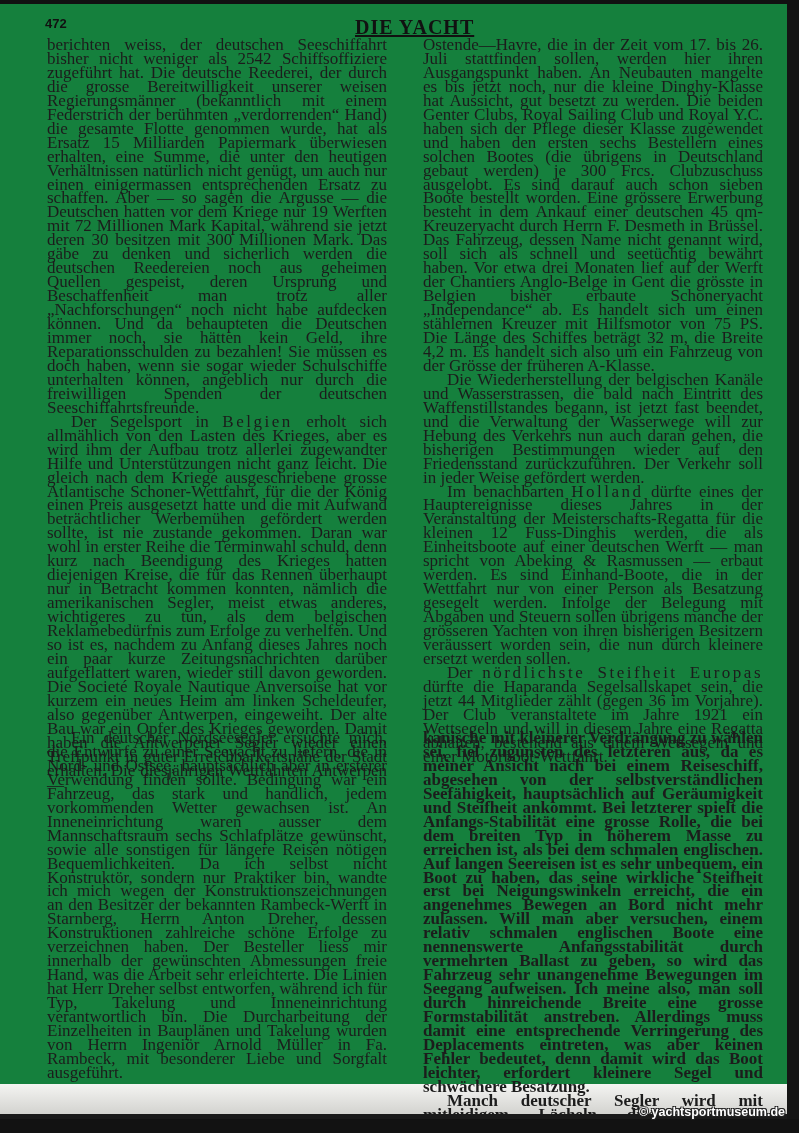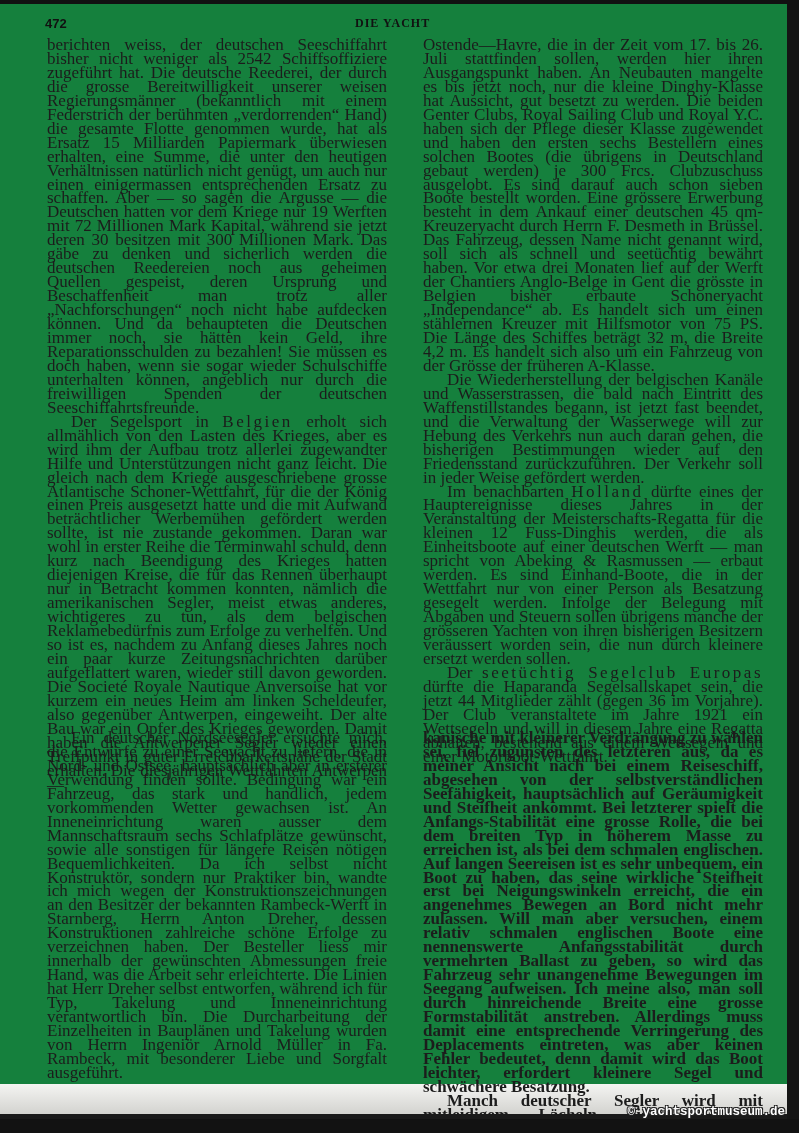--- a/index.html
+++ b/index.html
@@ -30,21 +30,21 @@
       background: linear-gradient(#f4f4f2, #c8c8c4);
     }
     .page-number {
       position: absolute; left: 45px; top: 12px;
       font-family: "Liberation Sans", sans-serif;
       font-weight: bold; font-size: 13px; color: #111;
     }
     .running-head {
       position: absolute; left: 355px; top: 12px;
       font-family: "Liberation Serif", serif;
-      font-weight: bold; font-size: 12px; letter-spacing: 1px; color: #111;
+      font-weight: bold; font-size: 20px; letter-spacing: 1px; color: #111; text-decoration: underline;
     }
     .col {
       position: absolute;
       font-size: 17px;
       line-height: 13.95px;
       text-align: justify;
       hyphens: manual;
     }
     .col p { margin: 0; text-indent: 0; }
     .col p.indent { text-indent: 24px; }
@@ -53,21 +53,21 @@
     .col-bl { left: 47px; top: 727px; width: 340px; }
     .col-br { left: 423px; top: 727px; width: 340px; font-weight: bold; }
     .spaced { letter-spacing: 2.5px; }
     .headline {
       position: absolute; left: 0; top: 694px; width: 787px; text-align: center;
       font-family: "Liberation Sans", sans-serif;
       font-weight: bold; font-size: 21px; color: #0f0f0f;
     }
     .watermark {
       position: absolute; right: 14px; top: 1105px;
-      font-family: Liberation Mono, monospace;
+      font-family: Liberation Sans, sans-serif;
       font-size: 12.5px; font-weight: bold;
       color: #fff;
       text-shadow: -1px -1px 0 #222, 1px -1px 0 #222, -1px 1px 0 #222, 1px 1px 0 #222;
     }
   </style>
 </head>
 <body>
 
 <div class="top-edge"></div>
 
@@ -79,21 +79,21 @@
 
   <div class="col col-tl">
     <p>berichten weiss, der deutschen Seeschiffahrt bisher nicht weniger als 2542 Schiffsoffiziere zugeführt hat. Die deutsche Reederei, der durch die grosse Bereitwilligkeit unserer weisen Regierungsmänner (bekanntlich mit einem Federstrich der berühmten „verdorrenden“ Hand) die gesamte Flotte genommen wurde, hat als Ersatz 15 Milliarden Papiermark überwiesen erhalten, eine Summe, die unter den heutigen Verhältnissen natürlich nicht genügt, um auch nur einen einigermassen entsprechenden Ersatz zu schaffen. Aber — so sagen die Argusse — die Deutschen hatten vor dem Kriege nur 19 Werften mit 72 Millionen Mark Kapital, während sie jetzt deren 30 besitzen mit 300 Millionen Mark. Das gäbe zu denken und sicherlich werden die deutschen Reedereien noch aus geheimen Quellen gespeist, deren Ursprung und Beschaffenheit man trotz aller „Nachforschungen“ noch nicht habe aufdecken können. Und da behaupteten die Deutschen immer noch, sie hätten kein Geld, ihre Reparationsschulden zu bezahlen! Sie müssen es doch haben, wenn sie sogar wieder Schulschiffe unterhalten können, angeblich nur durch die freiwilligen Spenden der deutschen Seeschiffahrtsfreunde.</p>
     <p class="indent"><span>Der Segelsport in </span><span class="spaced">Belgien</span><span> erholt sich allmählich von den Lasten des Krieges, aber es wird ihm der Aufbau trotz allerlei zugewandter Hilfe und Unterstützungen nicht ganz leicht. Die gleich nach dem Kriege ausgeschriebene grosse Atlantische Schoner-Wettfahrt, für die der König einen Preis ausgesetzt hatte und die mit Aufwand beträchtlicher Werbemühen gefördert werden sollte, ist nie zustande gekommen. Daran war wohl in erster Reihe die Terminwahl schuld, denn kurz nach Beendigung des Krieges hatten diejenigen Kreise, die für das Rennen überhaupt nur in Betracht kommen konnten, nämlich die amerikanischen Segler, meist etwas anderes, wichtigeres zu tun, als dem belgischen Reklamebedürfnis zum Erfolge zu verhelfen. Und so ist es, nachdem zu Anfang dieses Jahres noch ein paar kurze Zeitungsnachrichten darüber aufgeflattert waren, wieder still davon geworden. Die Societé Royale Nautique Anversoise hat vor kurzem ein neues Heim am linken Scheldeufer, also gegenüber Antwerpen, eingeweiht. Der alte Bau war ein Opfer des Krieges geworden. Damit haben die Antwerpener Segler wieder einen Treffpunkt in guter Erreichbarkeitsnähe der Stadt erhalten. Die diesjährigen Wettfahrten Antwerpen—</span></p>
   </div>
 
   <div class="col col-tr">
     <p>Ostende—Havre, die in der Zeit vom 17. bis 26. Juli stattfinden sollen, werden hier ihren Ausgangspunkt haben. An Neubauten mangelte es bis jetzt noch, nur die kleine Dinghy-Klasse hat Aussicht, gut besetzt zu werden. Die beiden Genter Clubs, Royal Sailing Club und Royal Y.C. haben sich der Pflege dieser Klasse zugewendet und haben den ersten sechs Bestellern eines solchen Bootes (die übrigens in Deutschland gebaut werden) je 300 Frcs. Clubzuschuss ausgelobt. Es sind darauf auch schon sieben Boote bestellt worden. Eine grössere Erwerbung besteht in dem Ankauf einer deutschen 45 qm-Kreuzeryacht durch Herrn F. Desmeth in Brüssel. Das Fahrzeug, dessen Name nicht genannt wird, soll sich als schnell und seetüchtig bewährt haben. Vor etwa drei Monaten lief auf der Werft der Chantiers Anglo-Belge in Gent die grösste in Belgien bisher erbaute Schoneryacht „Independance“ ab. Es handelt sich um einen stählernen Kreuzer mit Hilfsmotor von 75 PS. Die Länge des Schiffes beträgt 32 m, die Breite 4,2 m. Es handelt sich also um ein Fahrzeug von der Grösse der früheren A-Klasse.</p>
     <p class="indent">Die Wiederherstellung der belgischen Kanäle und Wasserstrassen, die bald nach Eintritt des Waffenstillstandes begann, ist jetzt fast beendet, und die Verwaltung der Wasserwege will zur Hebung des Verkehrs nun auch daran gehen, die bisherigen Bestimmungen wieder auf den Friedensstand zurückzuführen. Der Verkehr soll in jeder Weise gefördert werden.</p>
     <p class="indent"><span>Im benachbarten </span><span class="spaced">Holland</span><span> dürfte eines der Hauptereignisse dieses Jahres in der Veranstaltung der Meisterschafts-Regatta für die kleinen 12 Fuss-Dinghis werden, die als Einheitsboote auf einer deutschen Werft — man spricht von Abeking &amp; Rasmussen — erbaut werden. Es sind Einhand-Boote, die in der Wettfahrt nur von einer Person als Besatzung gesegelt werden. Infolge der Belegung mit Abgaben und Steuern sollen übrigens manche der grösseren Yachten von ihren bisherigen Besitzern veräussert worden sein, die nun durch kleinere ersetzt werden sollen.</span></p>
-    <p class="indent"><span>Der </span><span class="spaced">seetüchtig Segelclub Europas</span><span> dürfte die Haparanda Segelsallskapet sein, die jetzt 44 Mitglieder zählt (gegen 36 im Vorjahre). Der Club veranstaltete im Jahre 1921 ein Wettsegeln und will in diesem Jahre eine Regatta abhalten, bestehend aus einem Wettsegeln und einer Motorboot-Wettfahrt.</span></p>
+    <p class="indent"><span>Der </span><span class="spaced">nördlichste Steifheit Europas</span><span> dürfte die Haparanda Segelsallskapet sein, die jetzt 44 Mitglieder zählt (gegen 36 im Vorjahre). Der Club veranstaltete im Jahre 1921 ein Wettsegeln und will in diesem Jahre eine Regatta abhalten, bestehend aus einem Wettsegeln und einer Motorboot-Wettfahrt.</span></p>
   </div>
 
 
   <div class="col col-bl">
     <p class="indent">Ein deutscher Nordseesegler ersuchte mich, die Entwürfe zu einer Seeyacht zu liefern, die in Nord- und Ostsee, hauptsächlich aber in ersterer Verwendung finden sollte. Bedingung war ein Fahrzeug, das stark und handlich, jedem vorkommenden Wetter gewachsen ist. An Inneneinrichtung waren ausser dem Mannschaftsraum sechs Schlafplätze gewünscht, sowie alle sonstigen für längere Reisen nötigen Bequemlichkeiten. Da ich selbst nicht Konstruktör, sondern nur Praktiker bin, wandte ich mich wegen der Konstruktionszeichnungen an den Besitzer der bekannten Rambeck-Werft in Starnberg, Herrn Anton Dreher, dessen Konstruktionen zahlreiche schöne Erfolge zu verzeichnen haben. Der Besteller liess mir innerhalb der gewünschten Abmessungen freie Hand, was die Arbeit sehr erleichterte. Die Linien hat Herr Dreher selbst entworfen, während ich für Typ, Takelung und Inneneinrichtung verantwortlich bin. Die Durcharbeitung der Einzelheiten in Bauplänen und Takelung wurden von Herrn Ingeniör Arnold Müller in Fa. Rambeck, mit besonderer Liebe und Sorgfalt ausgeführt.</p>
   </div>
 
   <div class="col col-br">
     <p>kanische mit kleinerer Verdrängung zu wählen sei, fiel zugunsten des letzteren aus, da es meiner Ansicht nach bei einem Reiseschiff, abgesehen von der selbstverständlichen Seefähigkeit, hauptsächlich auf Geräumigkeit und Steifheit ankommt. Bei letzterer spielt die Anfangs-Stabilität eine grosse Rolle, die bei dem breiten Typ in höherem Masse zu erreichen ist, als bei dem schmalen englischen. Auf langen Seereisen ist es sehr unbequem, ein Boot zu haben, das seine wirkliche Steifheit erst bei Neigungswinkeln erreicht, die ein angenehmes Bewegen an Bord nicht mehr zulassen. Will man aber versuchen, einem relativ schmalen englischen Boote eine nennenswerte Anfangsstabilität durch vermehrten Ballast zu geben, so wird das Fahrzeug sehr unangenehme Bewegungen im Seegang aufweisen. Ich meine also, man soll durch hinreichende Breite eine grosse Formstabilität anstreben. Allerdings muss damit eine entsprechende Verringerung des Deplacements eintreten, was aber keinen Fehler bedeutet, denn damit wird das Boot leichter, erfordert kleinere Segel und schwächere Besatzung.</p>
     <p class="indent">Manch deutscher Segler wird mit mitleidigem Lächeln diesen Entwurf betrachten und meinen, eine Yacht von rund 20 m Länge mit Kajütaufbau sei einfach eine Unmöglichkeit. In Deutschland und England gilt ein glattes Deck als Gipfel der Seetüchtigkeit; der Engländer geht vielfach so weit, dass er auf kleineren Booten lieber auf Stehhöhe verzichtet, als</p>

